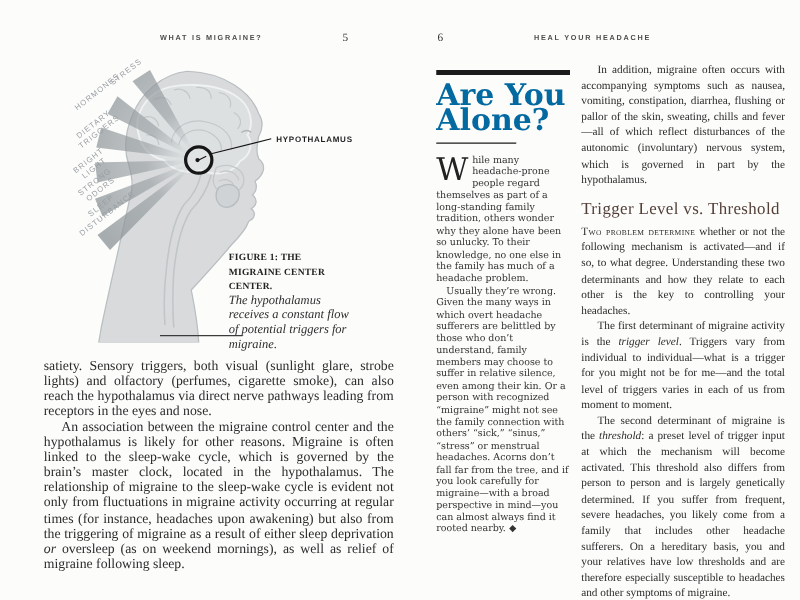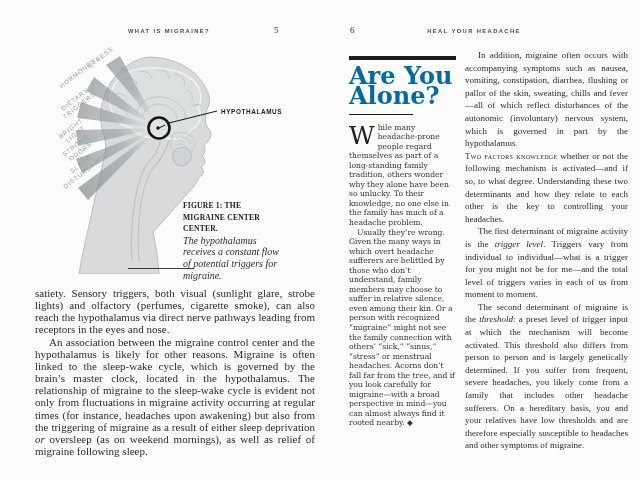--- a/index.html
+++ b/index.html
@@ -166,16 +166,17 @@
   </div>
   <div class="sb-divider"></div>
   <div class="sb-text">
     <p><span class="dropcap">W</span><span>hile many headache-prone people regard themselves as part of a long-standing family tradition, others wonder why they alone have been so unlucky. To their knowledge, no one else in the family has much of a headache problem.</span></p>
     <p class="sb-indent">Usually they’re wrong. Given the many ways in which overt headache sufferers are belittled by those who don’t understand, family members may choose to suffer in relative silence, even among their kin. Or a person with recognized “migraine” might not see the family connection with others’ “sick,” “sinus,” “stress” or menstrual headaches. Acorns don’t fall far from the tree, and if you look carefully for migraine—with a broad perspective in mind—you can almost always find it rooted nearby. ◆</p>
   </div>
 </div>
 
 <div class="abs main-col">
   <p class="indent">In addition, migraine often occurs with accompanying symptoms such as nausea, vomiting, constipation, diarrhea, flushing or pallor of the skin, sweating, chills and fever—all of which reflect disturbances of the autonomic (involuntary) nervous system, which is governed in part by the hypothalamus.</p>
-  <p><span class="smallcaps">Two factors knowledge</span><span> whether or not the following mechanism is activated—and if so, to what degree. Understanding these two determinants and how they relate to each other is the key to controlling your headaches.</span></p>
+  <h2 class="section-heading">Trigger Level vs. Threshold</h2>
+  <p><span class="smallcaps">Two problem determine</span><span> whether or not the following mechanism is activated—and if so, to what degree. Understanding these two determinants and how they relate to each other is the key to controlling your headaches.</span></p>
   <p class="indent"><span>The first determinant of migraine activity is the </span><i>trigger level</i><span>. Triggers vary from individual to individual—what is a trigger for you might not be for me—and the total level of triggers varies in each of us from moment to moment.</span></p>
   <p class="indent"><span>The second determinant of migraine is the </span><i>threshold</i><span>: a preset level of trigger input at which the mechanism will become activated. This threshold also differs from person to person and is largely genetically determined. If you suffer from frequent, severe headaches, you likely come from a family that includes other headache sufferers. On a hereditary basis, you and your relatives have low thresholds and are therefore especially susceptible to headaches and other symptoms of migraine.</span></p>
 </div>
 
 </body></html>

